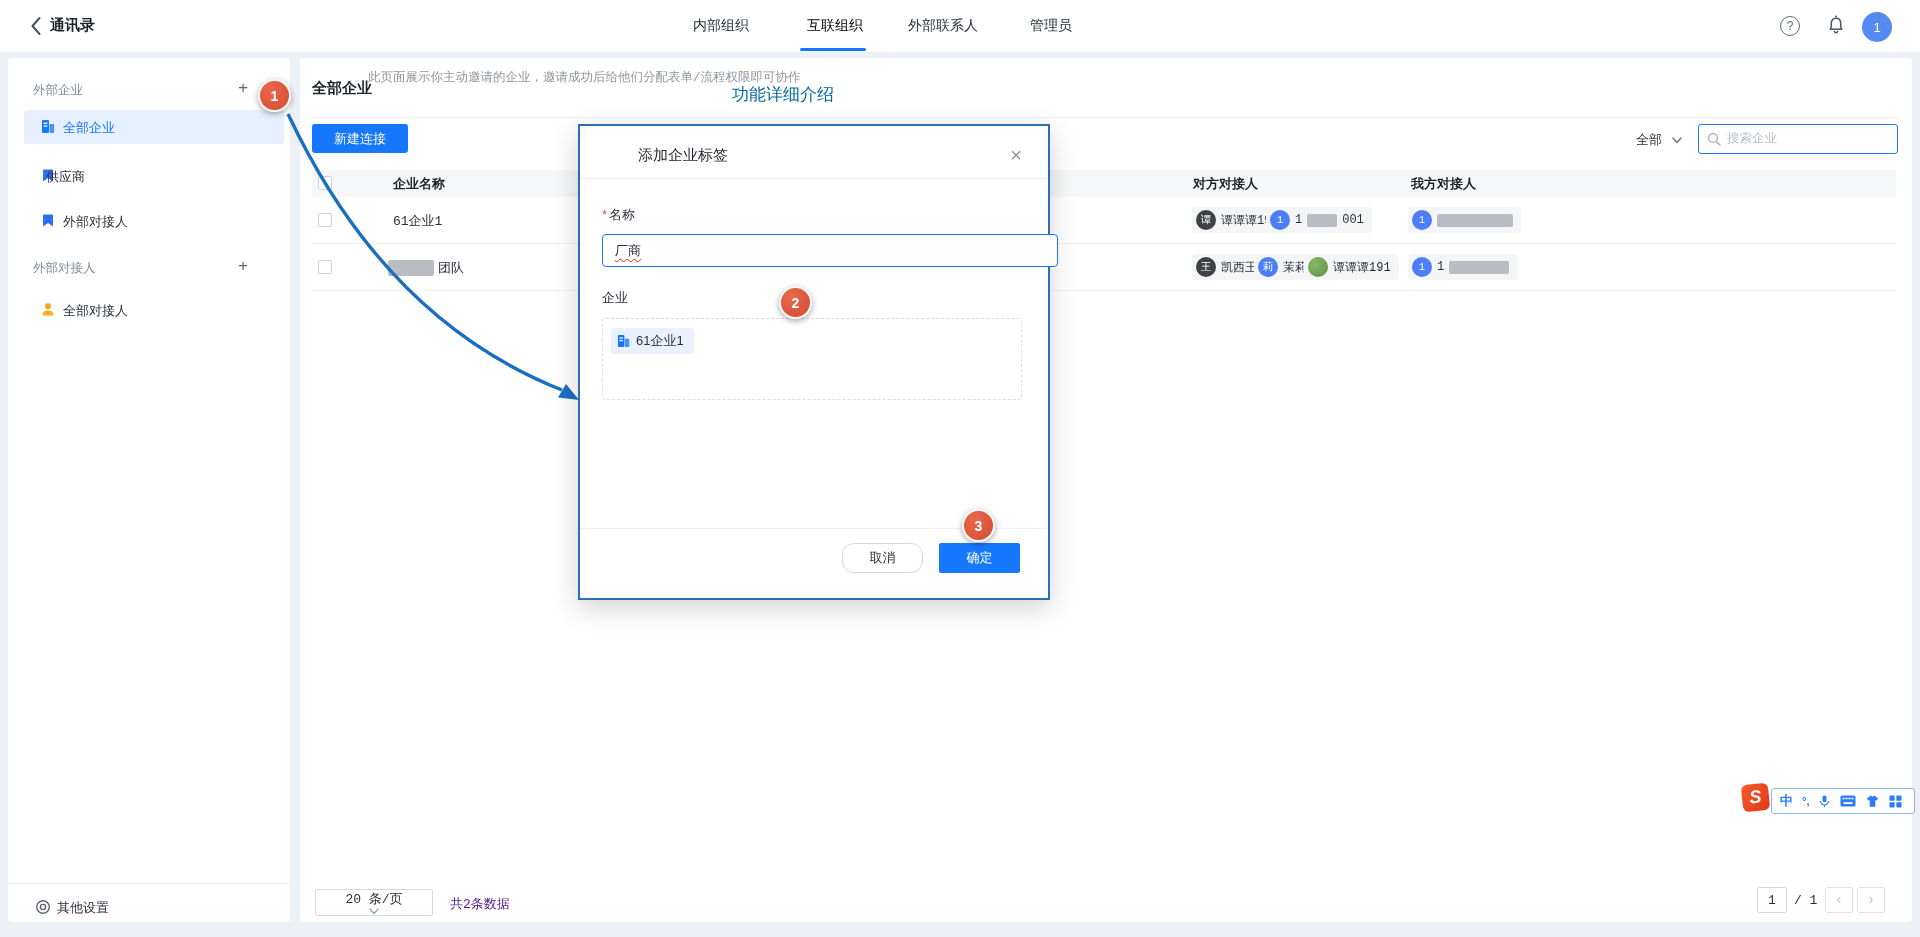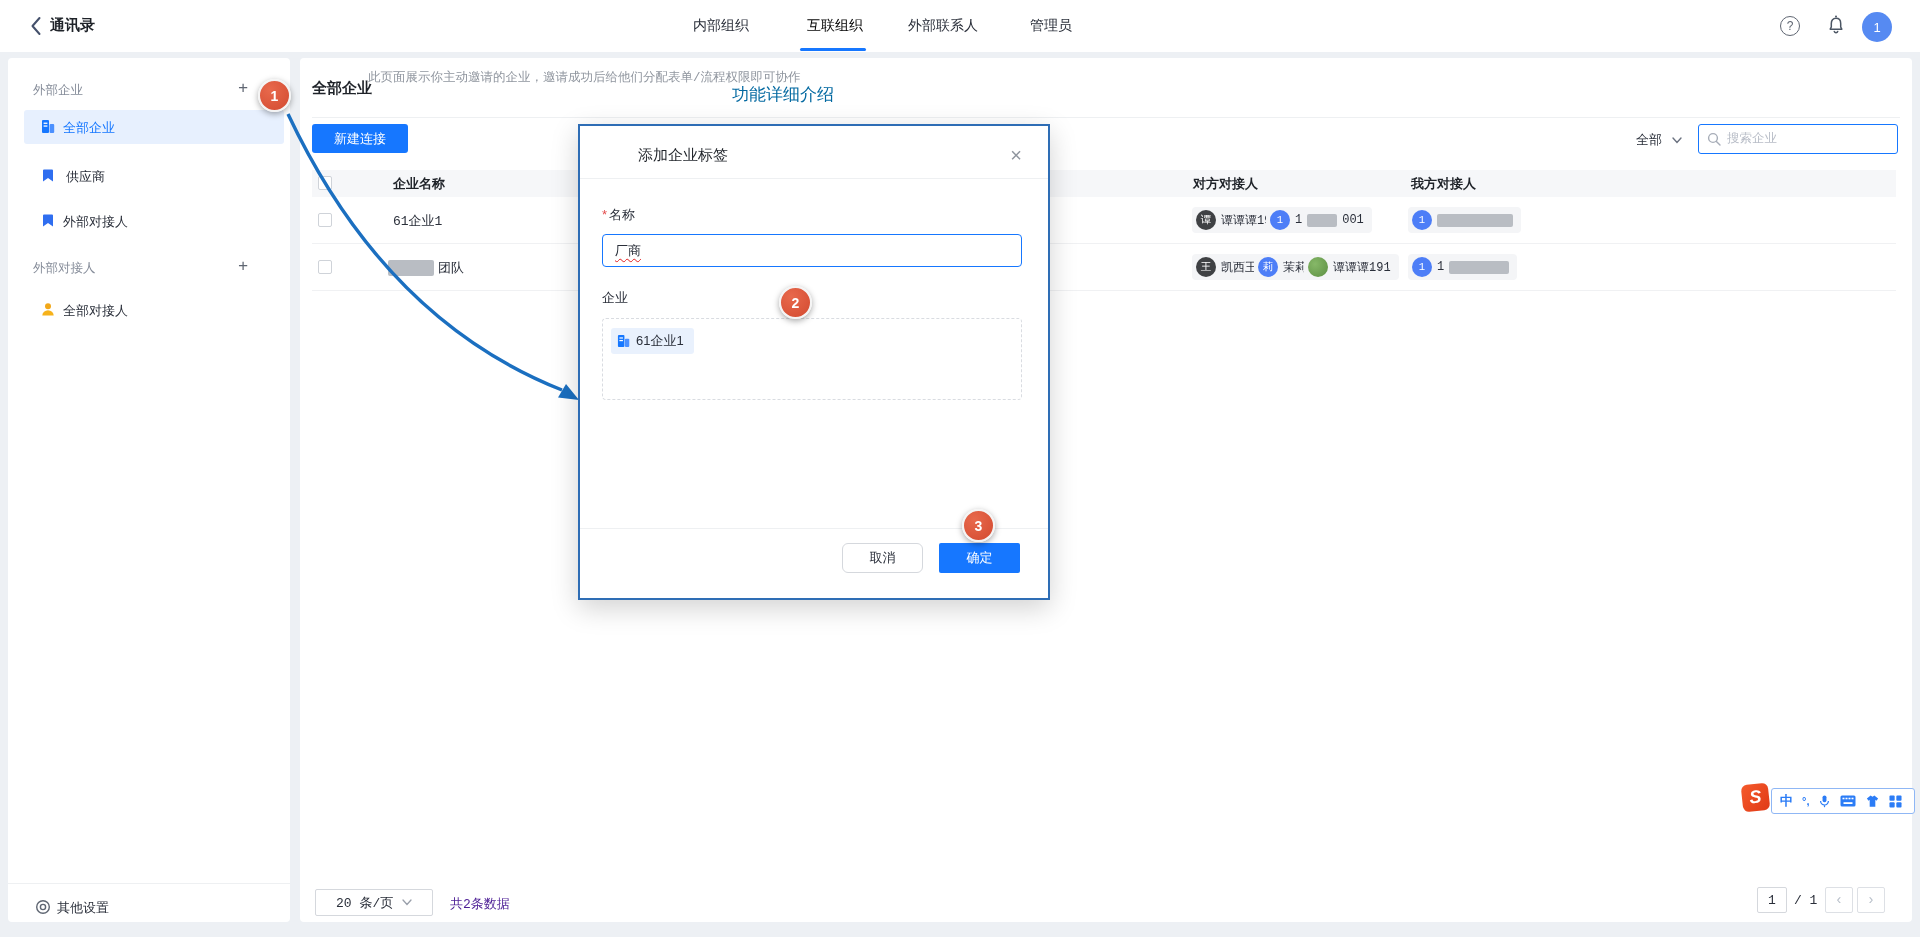--- a/index.html
+++ b/index.html
@@ -41,37 +41,37 @@
   .th { font-size:13px; font-weight:700; color:#1f2329; }
   .td { font-size:13px; color:#2a2f3a; }
   .checkbox { width:14px; height:14px; border:1px solid #cfd3d9; border-radius:2px; background:#fff; cursor:pointer; }
   .row-line { height:1px; background:#f0f1f3; }
   .chip { display:inline-flex; align-items:center; gap:5px; background:#f4f5f7; border-radius:4px; height:26px; padding:0 8px 0 4px; }
   .chip-av { width:20px; height:20px; border-radius:50%; color:#fff; font-size:10.5px; display:flex; align-items:center; justify-content:center; flex:0 0 auto; }
   .chip-txt { font-size:12px; color:#2a2f3a; white-space:nowrap; }
   .redact { display:inline-block; background:#b9bdc3; border-radius:2px; height:13px; }
   .more-dots { font-size:12px; color:#8f959e; letter-spacing:1px; }
 
-  .select-box { border:1px solid #d5d8dd; border-radius:2px; background:#fff; display:flex; align-items:center; justify-content:space-between; padding:0 20px; font-size:13px; color:#2a2f3a; cursor:pointer; }
+  .select-box { border:1px solid #d5d8dd; border-radius:2px; background:#fff; display:flex; align-items:center; justify-content:space-between; padding:0 4px; font-size:13px; color:#2a2f3a; cursor:pointer;flex-direction:column; }
   .total-txt { font-size:13px; color:#4c1d95; }
   .pg-box { border:1px solid #d5d8dd; border-radius:2px; background:#fff; display:flex; align-items:center; justify-content:center; font-size:13px; color:#2a2f3a; }
   .pg-btn { border:1px solid #dde0e5; border-radius:2px; background:#fff; display:flex; align-items:center; justify-content:center; font-size:14px; color:#b9c0ca; cursor:pointer; }
   .pg-of { font-size:13px; color:#2a2f3a; }
 
   
   .modal { left:578px; top:124px; width:472px; height:476px; background:#fff; border:2px solid #2e6db5; box-shadow:0 8px 26px rgba(0,0,0,.18); z-index:60; }
   .modal-title { font-size:15px; color:#1f2329;margin-left:36px; }
   .modal-close { font-size:20px; color:#8f959e; cursor:pointer; line-height:1; font-weight:300; }
   .form-label { font-size:13px; color:#2a2f3a; }
   .req { color:#e34d4d; margin-right:2px; }
   .name-input { border:1.5px solid #1677ff; border-radius:4px; background:#fff; display:flex; align-items:center; padding:0 12px; }
   .name-input span { font-size:13px; color:#2a2f3a; text-decoration:underline wavy #e02020 1px; text-underline-offset:3px; }
   .dashed-box { border:1px dashed #d9dce1; border-radius:4px; }
   .co-tag { display:inline-flex; align-items:center; gap:6px; background:#e9f1fd; border-radius:3px; height:26px; padding:0 10px 0 6px; font-size:13px; color:#2a2f3a; }
-  .btn-cancel { background:#fff; border:1px solid #d5d8dd; border-radius:6px; font-size:13px; color:#2a2f3a; display:flex; align-items:center; justify-content:center; cursor:pointer; font-family:inherit; }
+  .btn-cancel { background:#fff; border:1px solid #d5d8dd; border-radius:12px; font-size:13px; color:#2a2f3a; display:flex; align-items:center; justify-content:center; cursor:pointer; font-family:inherit; }
   .btn-ok { background:#1677ff; border:none; border-radius:2px; font-size:13px; color:#fff; display:flex; align-items:center; justify-content:center; cursor:pointer; font-family:inherit; }
 
   
   .badge { width:33px; height:33px; border-radius:50%; background:radial-gradient(circle at 35% 30%, #e8694c, #d34a30); color:#fff; font-size:14px; font-weight:700; display:flex; align-items:center; justify-content:center; border:2px solid #f4f4f4; box-shadow:0 2px 6px rgba(0,0,0,.35); z-index:70; }
 
   
   .ime-logo { width:27px; height:27px; border-radius:6px; background:linear-gradient(135deg,#f55a2b,#e03a17); color:#fff; font-weight:700; font-style:italic; font-size:18px; display:flex; align-items:center; justify-content:center; transform:rotate(-6deg); z-index:40; }
   .ime-panel { height:26px; background:#fff; border:1px solid #8fb7f5; border-radius:3px; display:flex; align-items:center; gap:9px; padding:0 8px; z-index:40; }
   .ime-txt { color:#2b7cf6; font-size:13px; font-weight:700; }
 </style>
@@ -110,21 +110,21 @@
     <rect x="1" y="1" width="7" height="13" rx="1" fill="#1677ff"></rect>
     <rect x="8.6" y="5" width="4.6" height="9" rx="1" fill="#4b90ff"></rect>
     <rect x="2.6" y="3.6" width="3.8" height="1.3" fill="#fff"></rect>
     <rect x="2.6" y="6.4" width="3.8" height="1.3" fill="#fff"></rect>
   </svg>
   <div class="abs side-item-label sel" style="left:55px;top:61px">全部企业</div>
 
   <svg class="abs" style="left:33px;top:110px" width="14" height="15" viewBox="0 0 14 15">
       <path d="M3 1.5 h8 a1 1 0 0 1 1 1 V13.5 l-5 -3.4 L2 13.5 V2.5 a1 1 0 0 1 1 -1 Z" fill="#2f6ef0"></path>
     </svg>
-  <div class="abs side-item-label" style="left:58px;top:110px">供应商</div>
+  <div class="abs side-item-label" style="left:38px;top:110px">供应商</div>
 
   <svg class="abs" style="left:33px;top:155px" width="14" height="15" viewBox="0 0 14 15">
       <path d="M3 1.5 h8 a1 1 0 0 1 1 1 V13.5 l-5 -3.4 L2 13.5 V2.5 a1 1 0 0 1 1 -1 Z" fill="#2f6ef0"></path>
     </svg>
   <div class="abs side-item-label" style="left:55px;top:155px">外部对接人</div>
 
   <div class="abs side-group" style="left:25px;top:202px">外部对接人</div>
   <div class="abs side-plus" style="left:230px;top:200px">+</div>
 
   <svg class="abs" style="left:32px;top:244px" width="16" height="15" viewBox="0 0 16 15">
@@ -231,21 +231,21 @@
   <path d="M288 114 Q385 320 562 390" fill="none" stroke="#1b6fc0" stroke-width="3.4"></path>
   <polygon points="579,400 558,397.5 566,384" fill="#1b6fc0"></polygon>
 </svg>
 
 <div class="abs modal">
   <div class="abs modal-title" style="left:22px;top:20px">添加企业标签</div>
   <div class="abs modal-close" style="right:26px;top:19px">×</div>
   <div class="abs divider" style="left:0;top:52px;width:100%;height:1px"></div>
 
   <div class="abs form-label" style="left:22px;top:80px"><span class="req">*</span><span>名称</span></div>
-  <div class="abs name-input" style="left:22px;top:108px;width:420px;height:33px">
+  <div class="abs name-input" style="left:22px;top:108px;width:456px;height:33px">
     <span>厂商</span>
   </div>
 
   <div class="abs form-label" style="left:22px;top:163px">企业</div>
   <div class="abs dashed-box" style="left:22px;top:192px;width:420px;height:82px">
     <div class="co-tag" style="position:absolute;left:8px;top:9px">
       <svg width="13" height="14" viewBox="0 0 14 15">
         <rect x="1" y="1" width="7" height="13" rx="1" fill="#1677ff"></rect>
         <rect x="8.6" y="5" width="4.6" height="9" rx="1" fill="#4b90ff"></rect>
         <rect x="2.6" y="3.6" width="3.8" height="1.3" fill="#fff"></rect>

